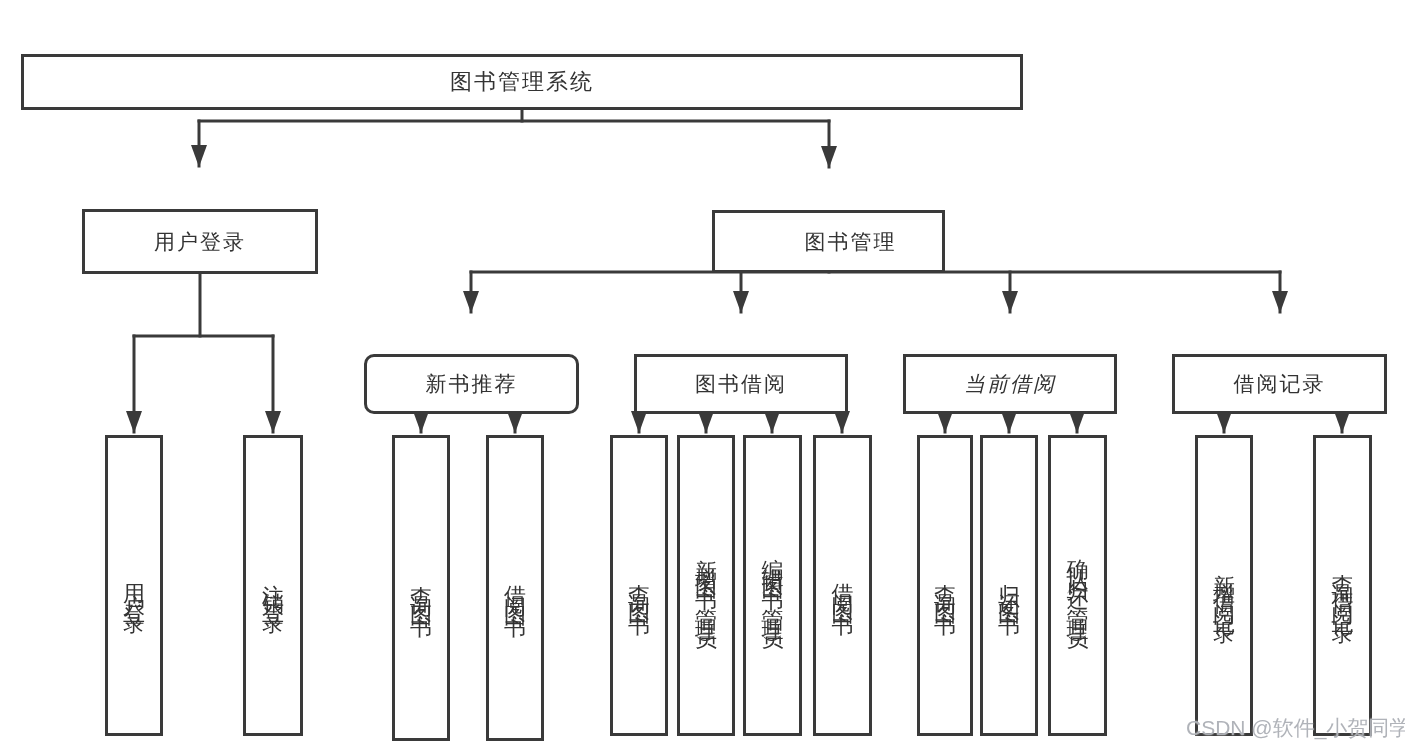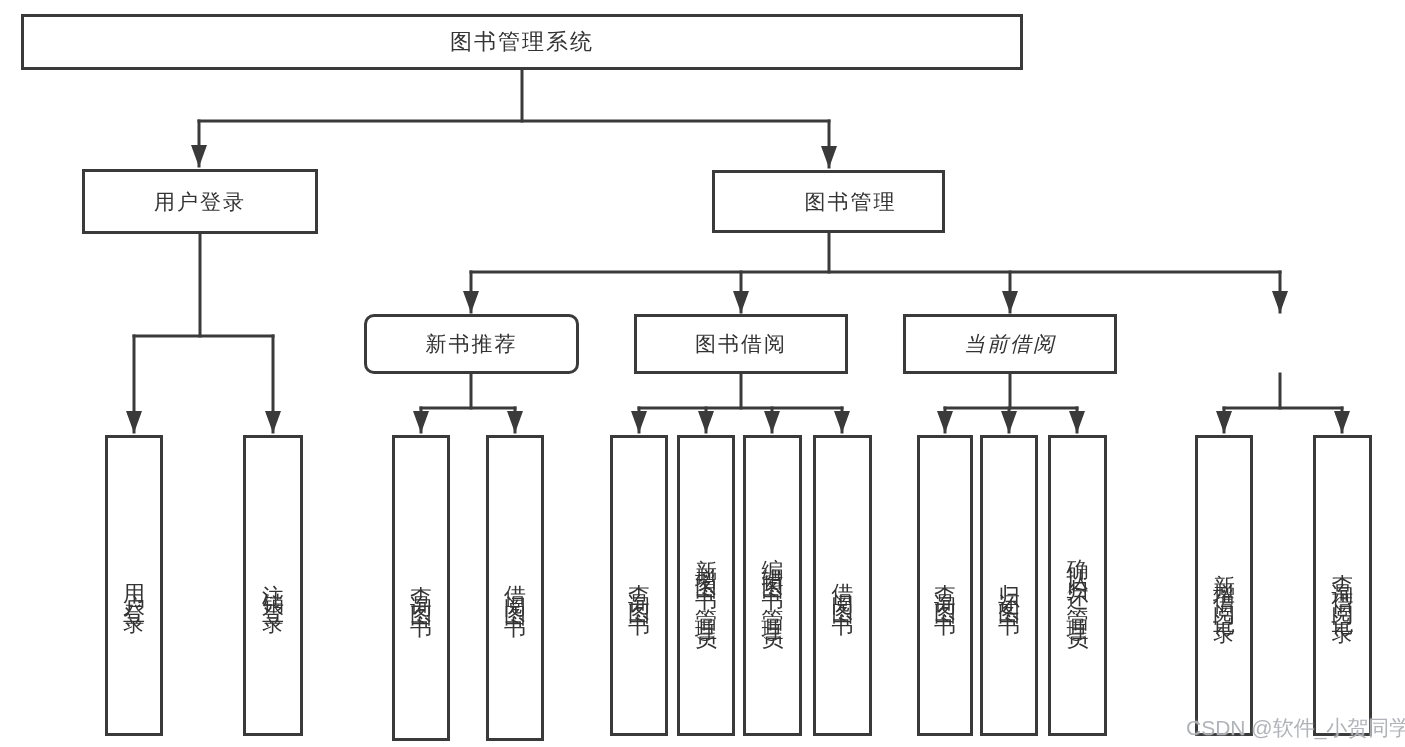--- a/index.html
+++ b/index.html
@@ -6,21 +6,21 @@
   #stage {
     position:relative; width:1405px; height:747px; background:#ffffff;
     font-family:"Liberation Sans", sans-serif; overflow:hidden;
   }
   #connectors { position:absolute; left:0; top:0; width:1405px; height:747px; }
   .node {
     position:absolute; box-sizing:border-box;
     border:3px solid #3a3a3a; background:#ffffff; color:#333333;
     display:flex; align-items:center; justify-content:center;
   }
-  .node.h { font-size:21px; letter-spacing:2px; white-space:nowrap; }
+  .node.h { font-size:21px; letter-spacing:2px; white-space:nowrap;margin-top:40px; }
   .node.v span {
     writing-mode:vertical-rl; line-height:1;
     font-size:22px; letter-spacing:10px; white-space:nowrap;
   }
   #watermark {
     position:absolute; left:1186px; top:714px;
     font-size:21px; color:rgba(172,175,181,0.95); white-space:nowrap;
     text-shadow:0 0 2px rgba(255,255,255,0.85); z-index:5;
   }
 </style>
@@ -92,20 +92,23 @@
 
   <div class="node h" style="left:364px; top:314px; width:215px; height:60px;border-radius:10px;">
     <span>新书推荐</span>
   </div>
   <div class="node h" style="left:634px; top:314px; width:214px; height:60px;">
     <span>图书借阅</span>
   </div>
   <div class="node h" style="left:903px; top:314px; width:214px; height:60px;font-style:italic;">
     <span>当前借阅</span>
   </div>
+  <div class="node h" style="left:1172px; top:314px; width:215px; height:60px;">
+    <span>借阅记录</span>
+  </div>
 
   <div class="node v" style="left:105px; top:435px; width:58px; height:301px;">
     <span>用户登录</span>
   </div>
   <div class="node v" style="left:243px; top:435px; width:60px; height:301px;">
     <span>注销登录</span>
   </div>
 
   <div class="node v" style="left:392px; top:435px; width:58px; height:306px;">
     <span>查询图书</span>

